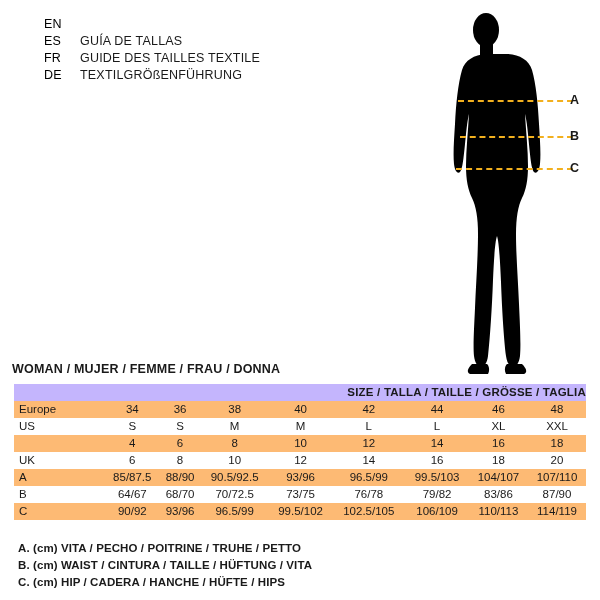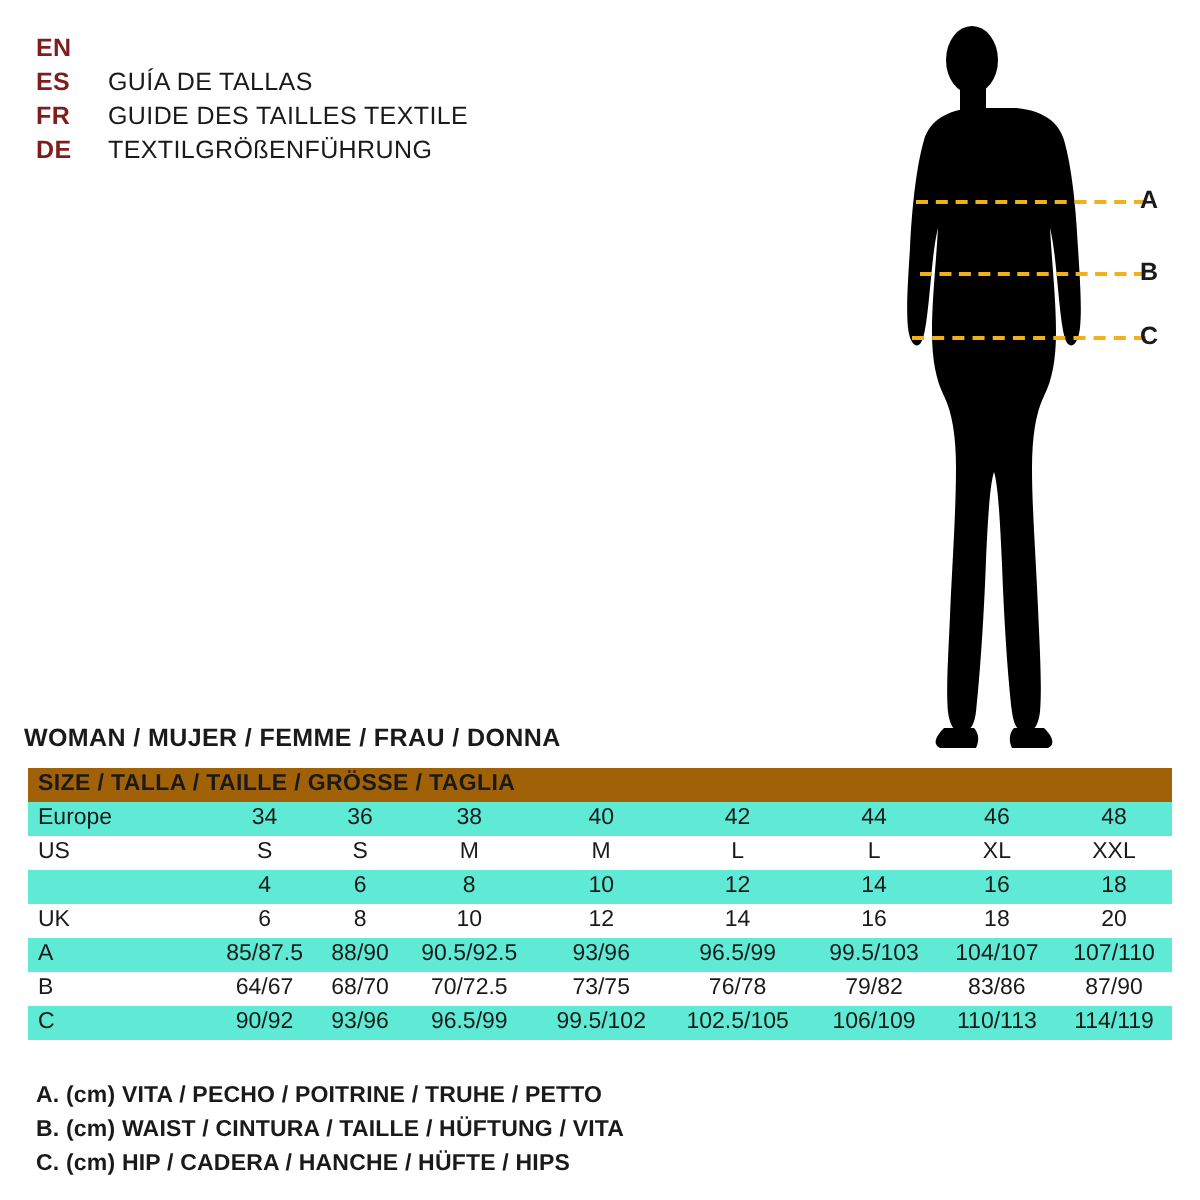--- a/index.html
+++ b/index.html
@@ -32,22 +32,23 @@
     display: flex;
     align-items: baseline;
     height: 17px;
     line-height: 17px;
     font-size: 12.5px;
     letter-spacing: 0.2px;
   }
   .lang-code {
     width: 36px;
     flex: 0 0 36px;
-    font-weight: 700;
-    color: #7f1d1d;
+    font-weight: 400;
+    color: #000000;
+    margin-left: 26px;
   }
   .lang-text {
     white-space: nowrap;
     color: #1a1a1a;
   }
 
   
   .figure-area {
     position: absolute;
     left: 420px;
@@ -96,27 +97,27 @@
     font-weight: 400;
     text-align: center;
     color: #1a1a1a;
   }
   .size-table .rowhead {
     text-align: left;
     padding-left: 5px;
     width: 86px;
   }
   .row-header td {
-    background: #a16207;
+    background: #c4b5fd;
     font-weight: 700;
-    text-align: left;
+    text-align: right;
     padding-left: 5px;
     letter-spacing: 0.2px;
   }
-  .row-light td { background: #5eead4; }
+  .row-light td { background: #fdba74; }
   .row-white td { background: #ffffff; }
 
   
   .legend {
     position: absolute;
     left: 18px;
     top: 540px;
     width: 560px;
   }
   .legend-row {

